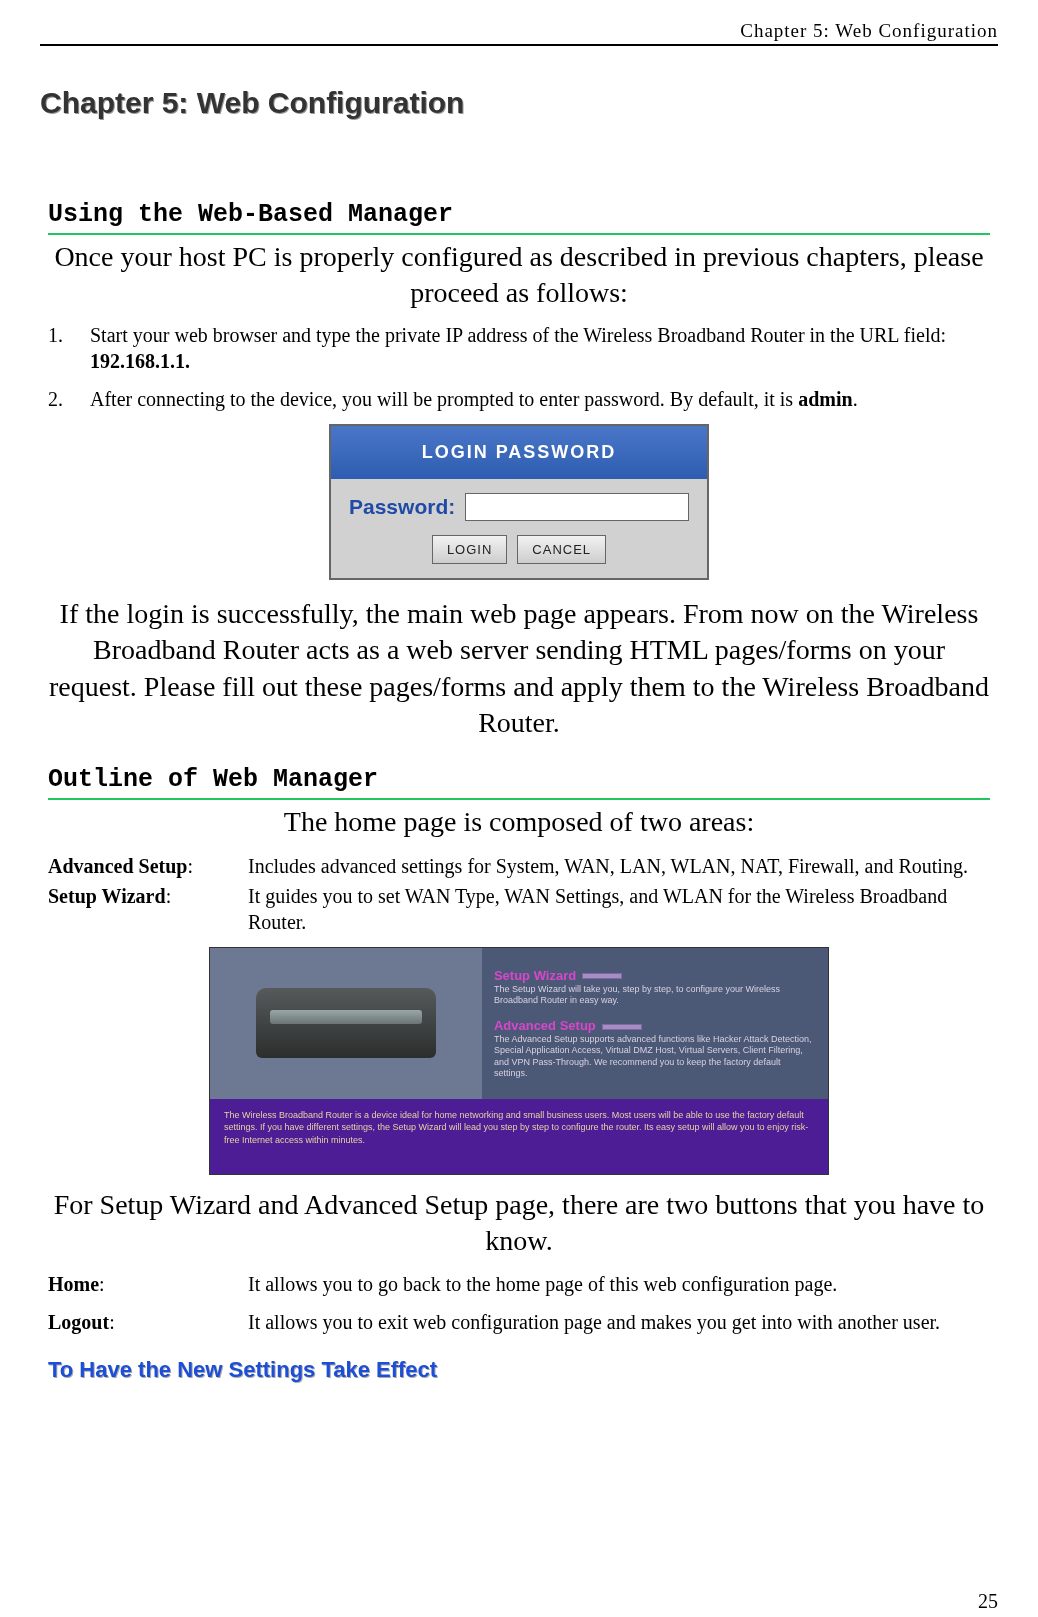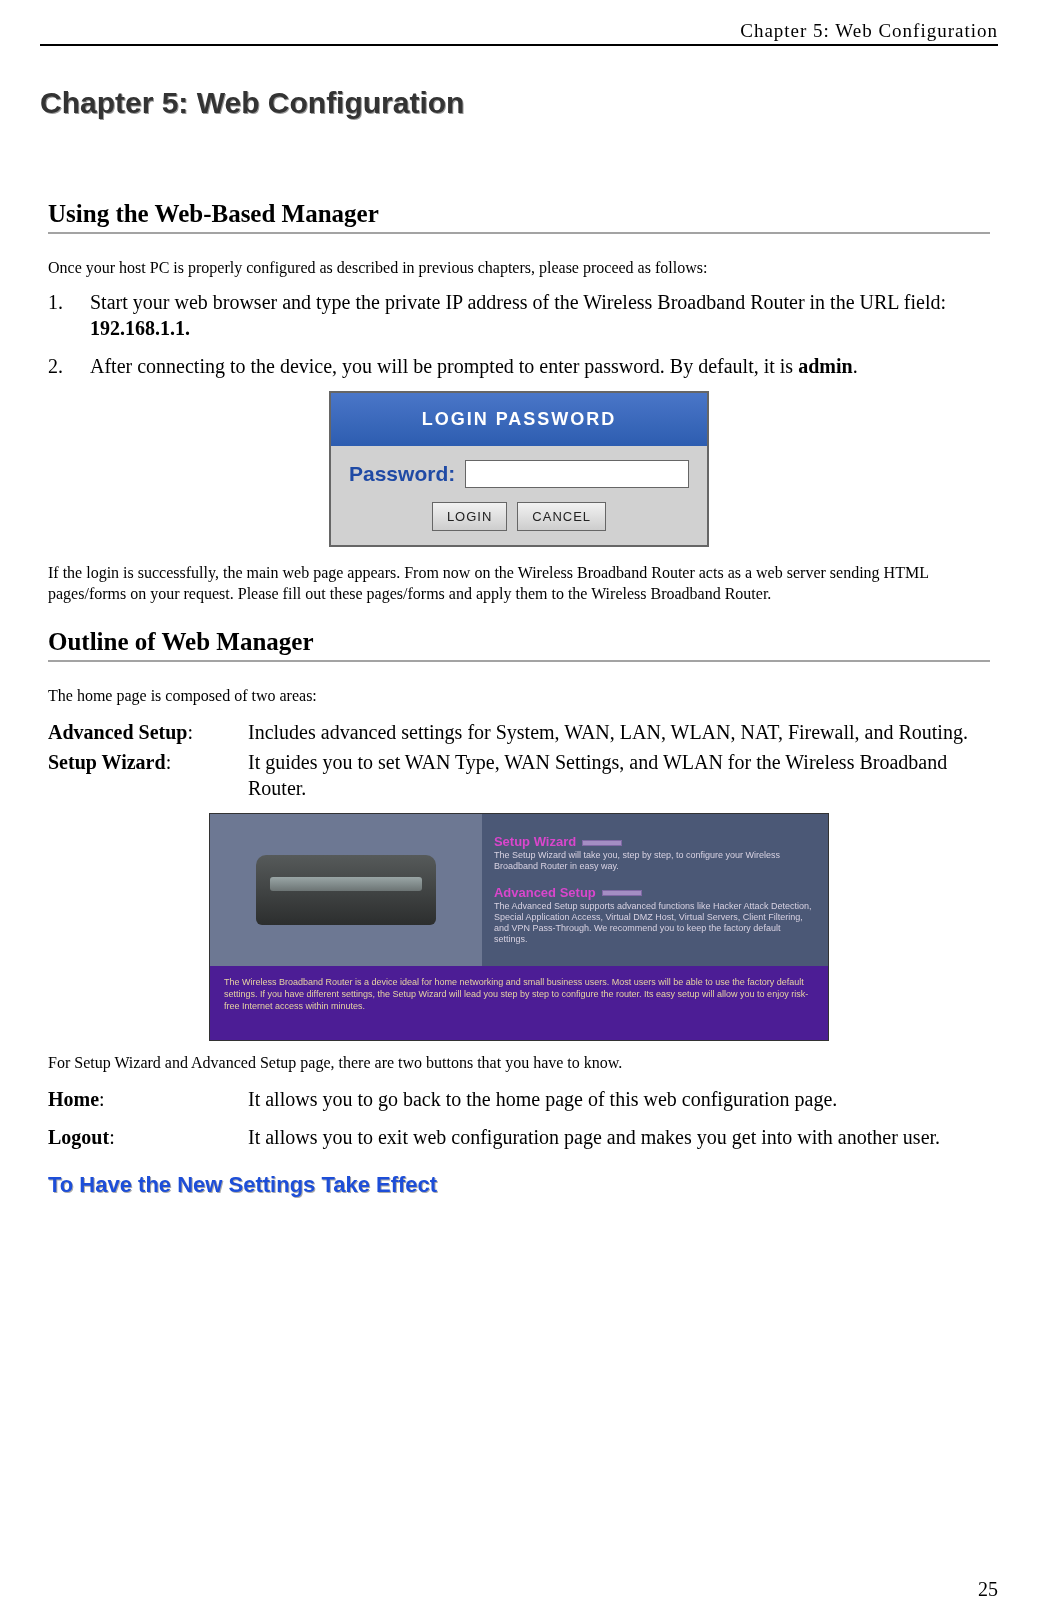--- a/index.html
+++ b/index.html
@@ -23,31 +23,32 @@
       font-family: Verdana, Geneva, sans-serif;
       font-weight: bold;
       font-size: 30px;
       color: #333;
       text-shadow: 1px 1px 0 #999;
       margin-bottom: 80px;
       padding-left: 0;
     }
     .content { padding: 0 8px; }
     .section-title {
-      font-family: Liberation Serif, serif;
+      font-family: Liberation Mono, monospace;
       font-weight: bold;
       font-size: 25px;
-      border-bottom: 2px solid #a3a3a3;
+      border-bottom: 2px solid #22c55e;
       padding-bottom: 4px;
-      margin-bottom: 24px;
+      margin-bottom: 4px;
     }
     .body-text {
-      font-size: 16px;
+      font-size: 28px;
       line-height: 1.3;
       margin-bottom: 10px;
+      text-align: center;
     }
     ol.steps { margin-left: 0; padding-left: 0; list-style: none; counter-reset: step; }
     ol.steps li {
       counter-increment: step;
       font-size: 20px;
       line-height: 1.3;
       margin-bottom: 12px;
       padding-left: 42px;
       position: relative;
     }
@@ -160,21 +161,21 @@
     .sub-title {
       font-family: Verdana, Geneva, sans-serif;
       font-weight: bold;
       font-size: 22px;
       color: #1d4ed8;
       text-shadow: 1px 1px 0 #aaa;
       margin: 20px 0 12px;
     }
     .page-number {
       position: absolute;
-      bottom: 16px;
+      bottom: 4px;
       right: 40px;
       font-size: 20px;
     }
   </style>
 </head>
 <body>
 
 <div class="page-header">Chapter 5: Web Configuration</div>
 
 <h1 class="chapter-title">Chapter 5: Web Configuration</h1>

